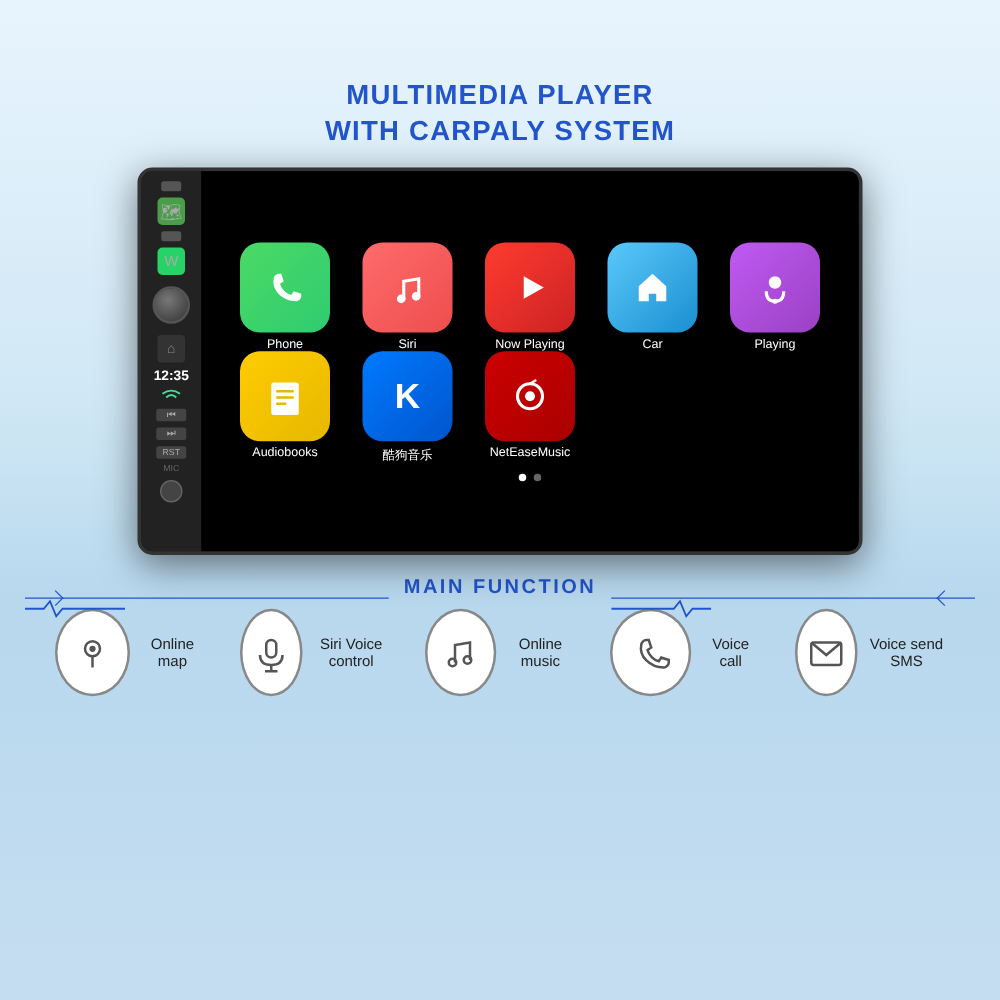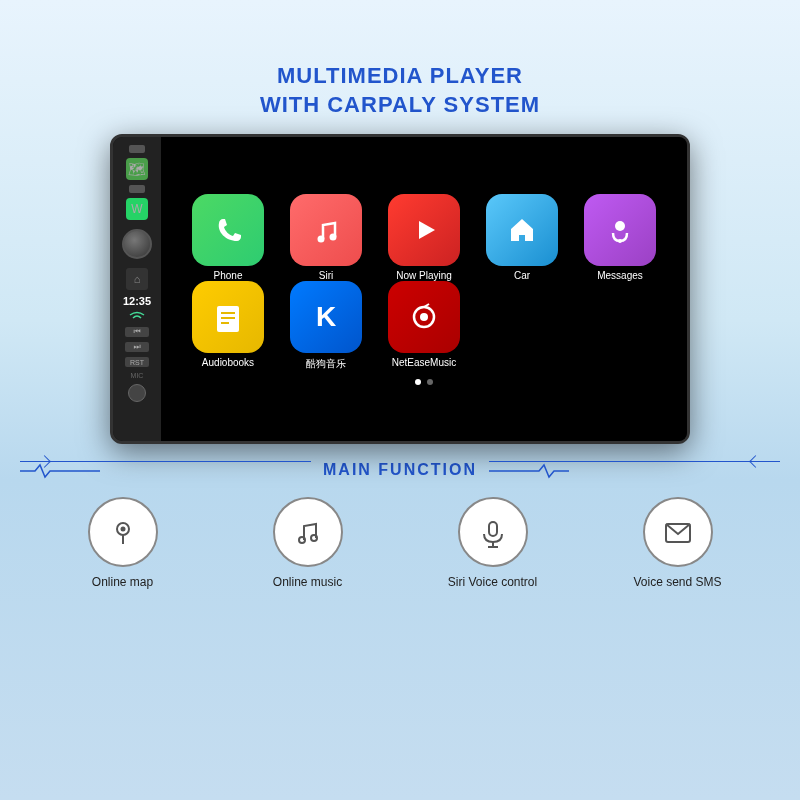--- a/index.html
+++ b/index.html
@@ -163,24 +163,24 @@
       background: #666;
     }
     .dot.active { background: #fff; }
 
     
     .main-function-section {
       padding: 12px 20px 10px 20px;
     }
     .main-function-header {
       display: flex;
-      align-items: flex-start;
+      align-items: flex-end;
       justify-content: center;
       gap: 12px;
-      margin-bottom: 18px;
+      margin-bottom: 8px;
     }
     .main-function-line {
       flex: 1;
       height: 1px;
       background: #2255cc;
       position: relative;
     }
     .main-function-line::before {
       content: '';
       position: absolute;
@@ -207,21 +207,21 @@
 
     
     .function-items {
       display: flex;
       justify-content: space-around;
       align-items: flex-end;
       padding: 0 10px;
     }
     .function-item {
       display: flex;
-      flex-direction: column;
+      flex-direction: row;
       align-items: center;
       gap: 8px;
       width: 120px;
     }
     .function-icon-circle {
       width: 70px;
       height: 70px;
       border-radius: 50%;
       border: 2px solid #888;
       display: flex;
@@ -310,21 +310,21 @@
             <div class="app-label">Car</div>
           </div>
           <div class="app-item">
             <div class="app-icon icon-podcasts">
               <svg width="38" height="38" viewBox="0 0 38 38">
                 <circle cx="19" cy="15" r="5" fill="white"></circle>
                 <path d="M12 22 Q12 30 19 30 Q26 30 26 22" stroke="white" stroke-width="2.5" fill="none"></path>
                 <circle cx="19" cy="30" r="2" fill="white"></circle>
               </svg>
             </div>
-            <div class="app-label">Messages</div>
+            <div class="app-label">Playing</div>
           </div>
           <div class="app-item">
             <div class="app-icon icon-audiobooks">
               <svg width="38" height="38" viewBox="0 0 38 38">
                 <rect x="8" y="8" width="22" height="26" rx="2" fill="white"></rect>
                 <line x1="12" y1="15" x2="26" y2="15" stroke="#e6b800" stroke-width="2"></line>
                 <line x1="12" y1="20" x2="26" y2="20" stroke="#e6b800" stroke-width="2"></line>
                 <line x1="12" y1="25" x2="20" y2="25" stroke="#e6b800" stroke-width="2"></line>
               </svg>
             </div>
@@ -374,45 +374,53 @@
 
     <div class="function-item">
       <div class="function-icon-circle">
         <svg class="svg-icon" viewBox="0 0 36 36">
           <circle cx="18" cy="15" r="6" stroke="#555" stroke-width="2" fill="none"></circle>
           <path d="M18 21 Q18 21 18 30" stroke="#555" stroke-width="2" fill="none"></path>
           <circle cx="18" cy="15" r="2.5" fill="#555"></circle>
         </svg>
       </div>
       <div class="function-label">Online map</div>
-    </div>
-
-    <div class="function-item">
-      <div class="function-icon-circle">
-        <svg class="svg-icon" viewBox="0 0 36 36">
-          <path d="M14 26 L14 12 L26 10 L26 24" stroke="#555" stroke-width="2" fill="none"></path>
-          <circle cx="12" cy="26" r="3" stroke="#555" stroke-width="2" fill="none"></circle>
-          <circle cx="24" cy="24" r="3" stroke="#555" stroke-width="2" fill="none"></circle>
-        </svg>
-      </div>
-      <div class="function-label">Online music</div>
     </div>
 
     <div class="function-item">
       <div class="function-icon-circle">
         <svg class="svg-icon" viewBox="0 0 36 36">
           <rect x="14" y="8" width="8" height="14" rx="4" stroke="#555" stroke-width="2" fill="none"></rect>
           <path d="M9 20 Q9 28 18 28 Q27 28 27 20" stroke="#555" stroke-width="2" fill="none"></path>
           <line x1="18" y1="28" x2="18" y2="33" stroke="#555" stroke-width="2"></line>
           <line x1="13" y1="33" x2="23" y2="33" stroke="#555" stroke-width="2"></line>
         </svg>
       </div>
       <div class="function-label">Siri Voice control</div>
     </div>
 
+    <div class="function-item">
+      <div class="function-icon-circle">
+        <svg class="svg-icon" viewBox="0 0 36 36">
+          <path d="M14 26 L14 12 L26 10 L26 24" stroke="#555" stroke-width="2" fill="none"></path>
+          <circle cx="12" cy="26" r="3" stroke="#555" stroke-width="2" fill="none"></circle>
+          <circle cx="24" cy="24" r="3" stroke="#555" stroke-width="2" fill="none"></circle>
+        </svg>
+      </div>
+      <div class="function-label">Online music</div>
+    </div>
+
+    <div class="function-item">
+      <div class="function-icon-circle">
+        <svg class="svg-icon" viewBox="0 0 36 36">
+          <path d="M10 12 C10 10 12 8 14 8 L16 8 L18 14 L15 16 C16 20 20 24 24 25 L26 22 L32 24 L32 26 C32 28 30 30 28 30 C17 30 8 21 10 12 Z" stroke="#555" stroke-width="2" fill="none"></path>
+        </svg>
+      </div>
+      <div class="function-label">Voice call</div>
+    </div>
 
     <div class="function-item">
       <div class="function-icon-circle">
         <svg class="svg-icon" viewBox="0 0 36 36">
           <rect x="6" y="10" width="24" height="18" rx="2" stroke="#555" stroke-width="2" fill="none"></rect>
           <polyline points="6,10 18,20 30,10" stroke="#555" stroke-width="2" fill="none"></polyline>
         </svg>
       </div>
       <div class="function-label">Voice send SMS</div>
     </div>

